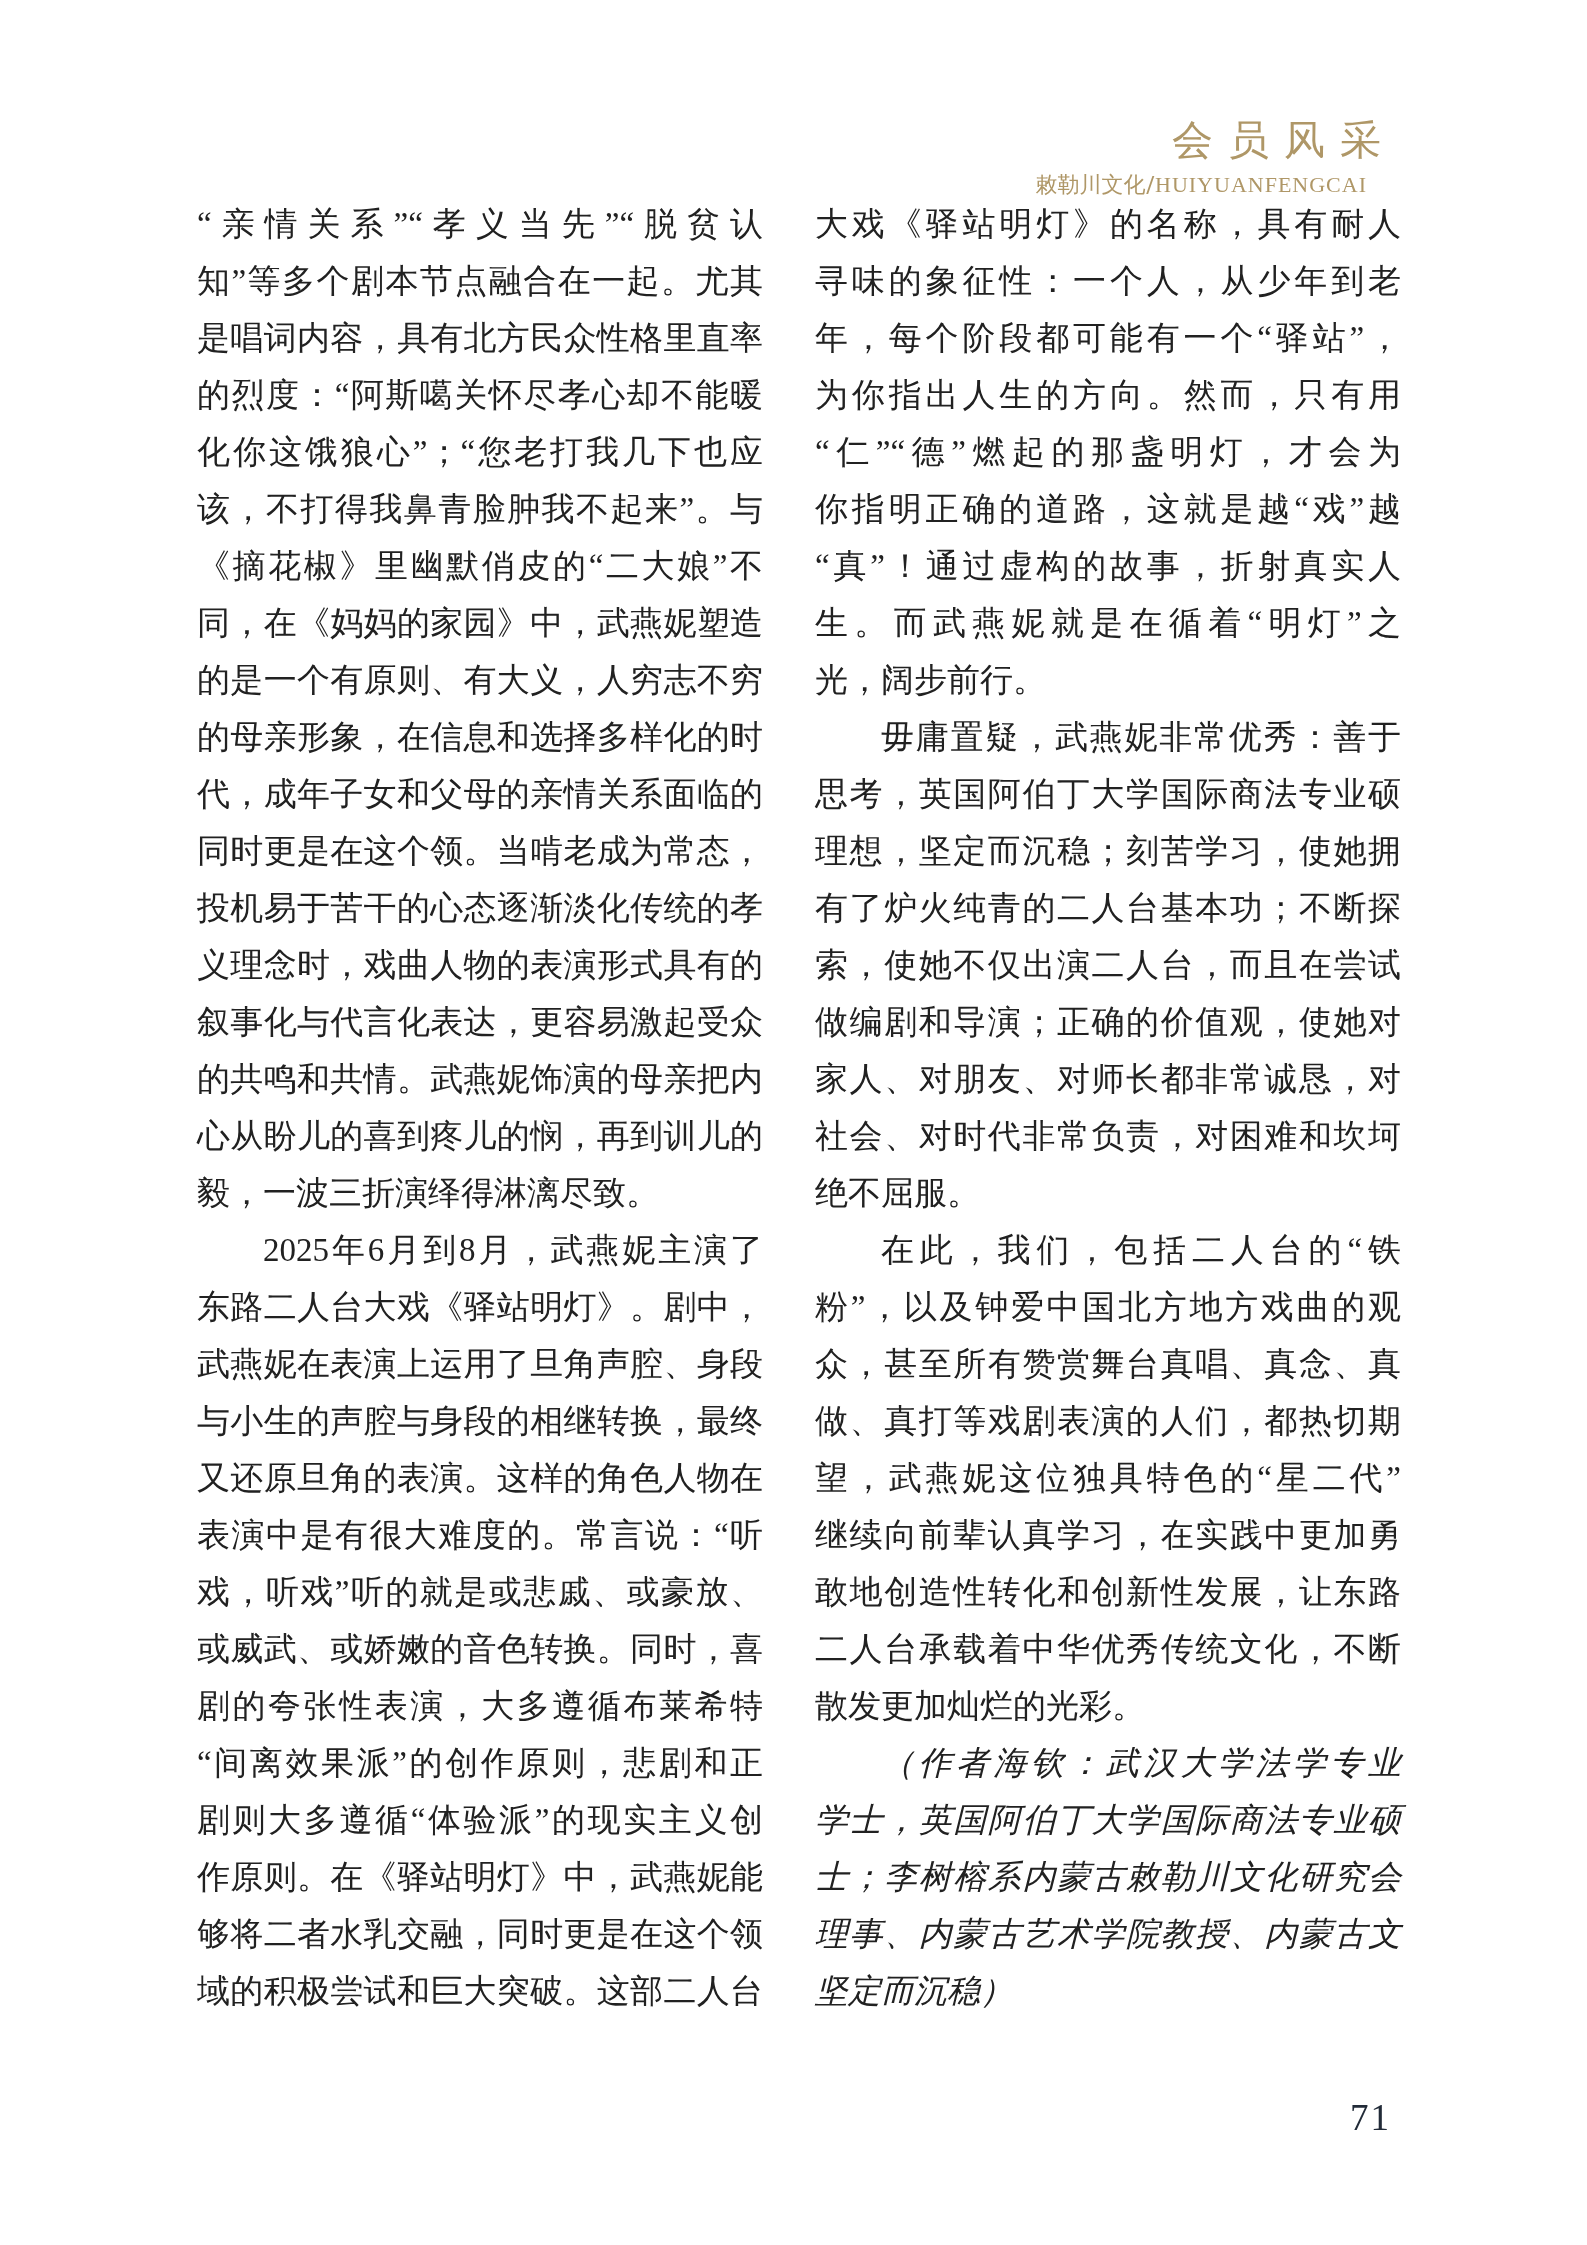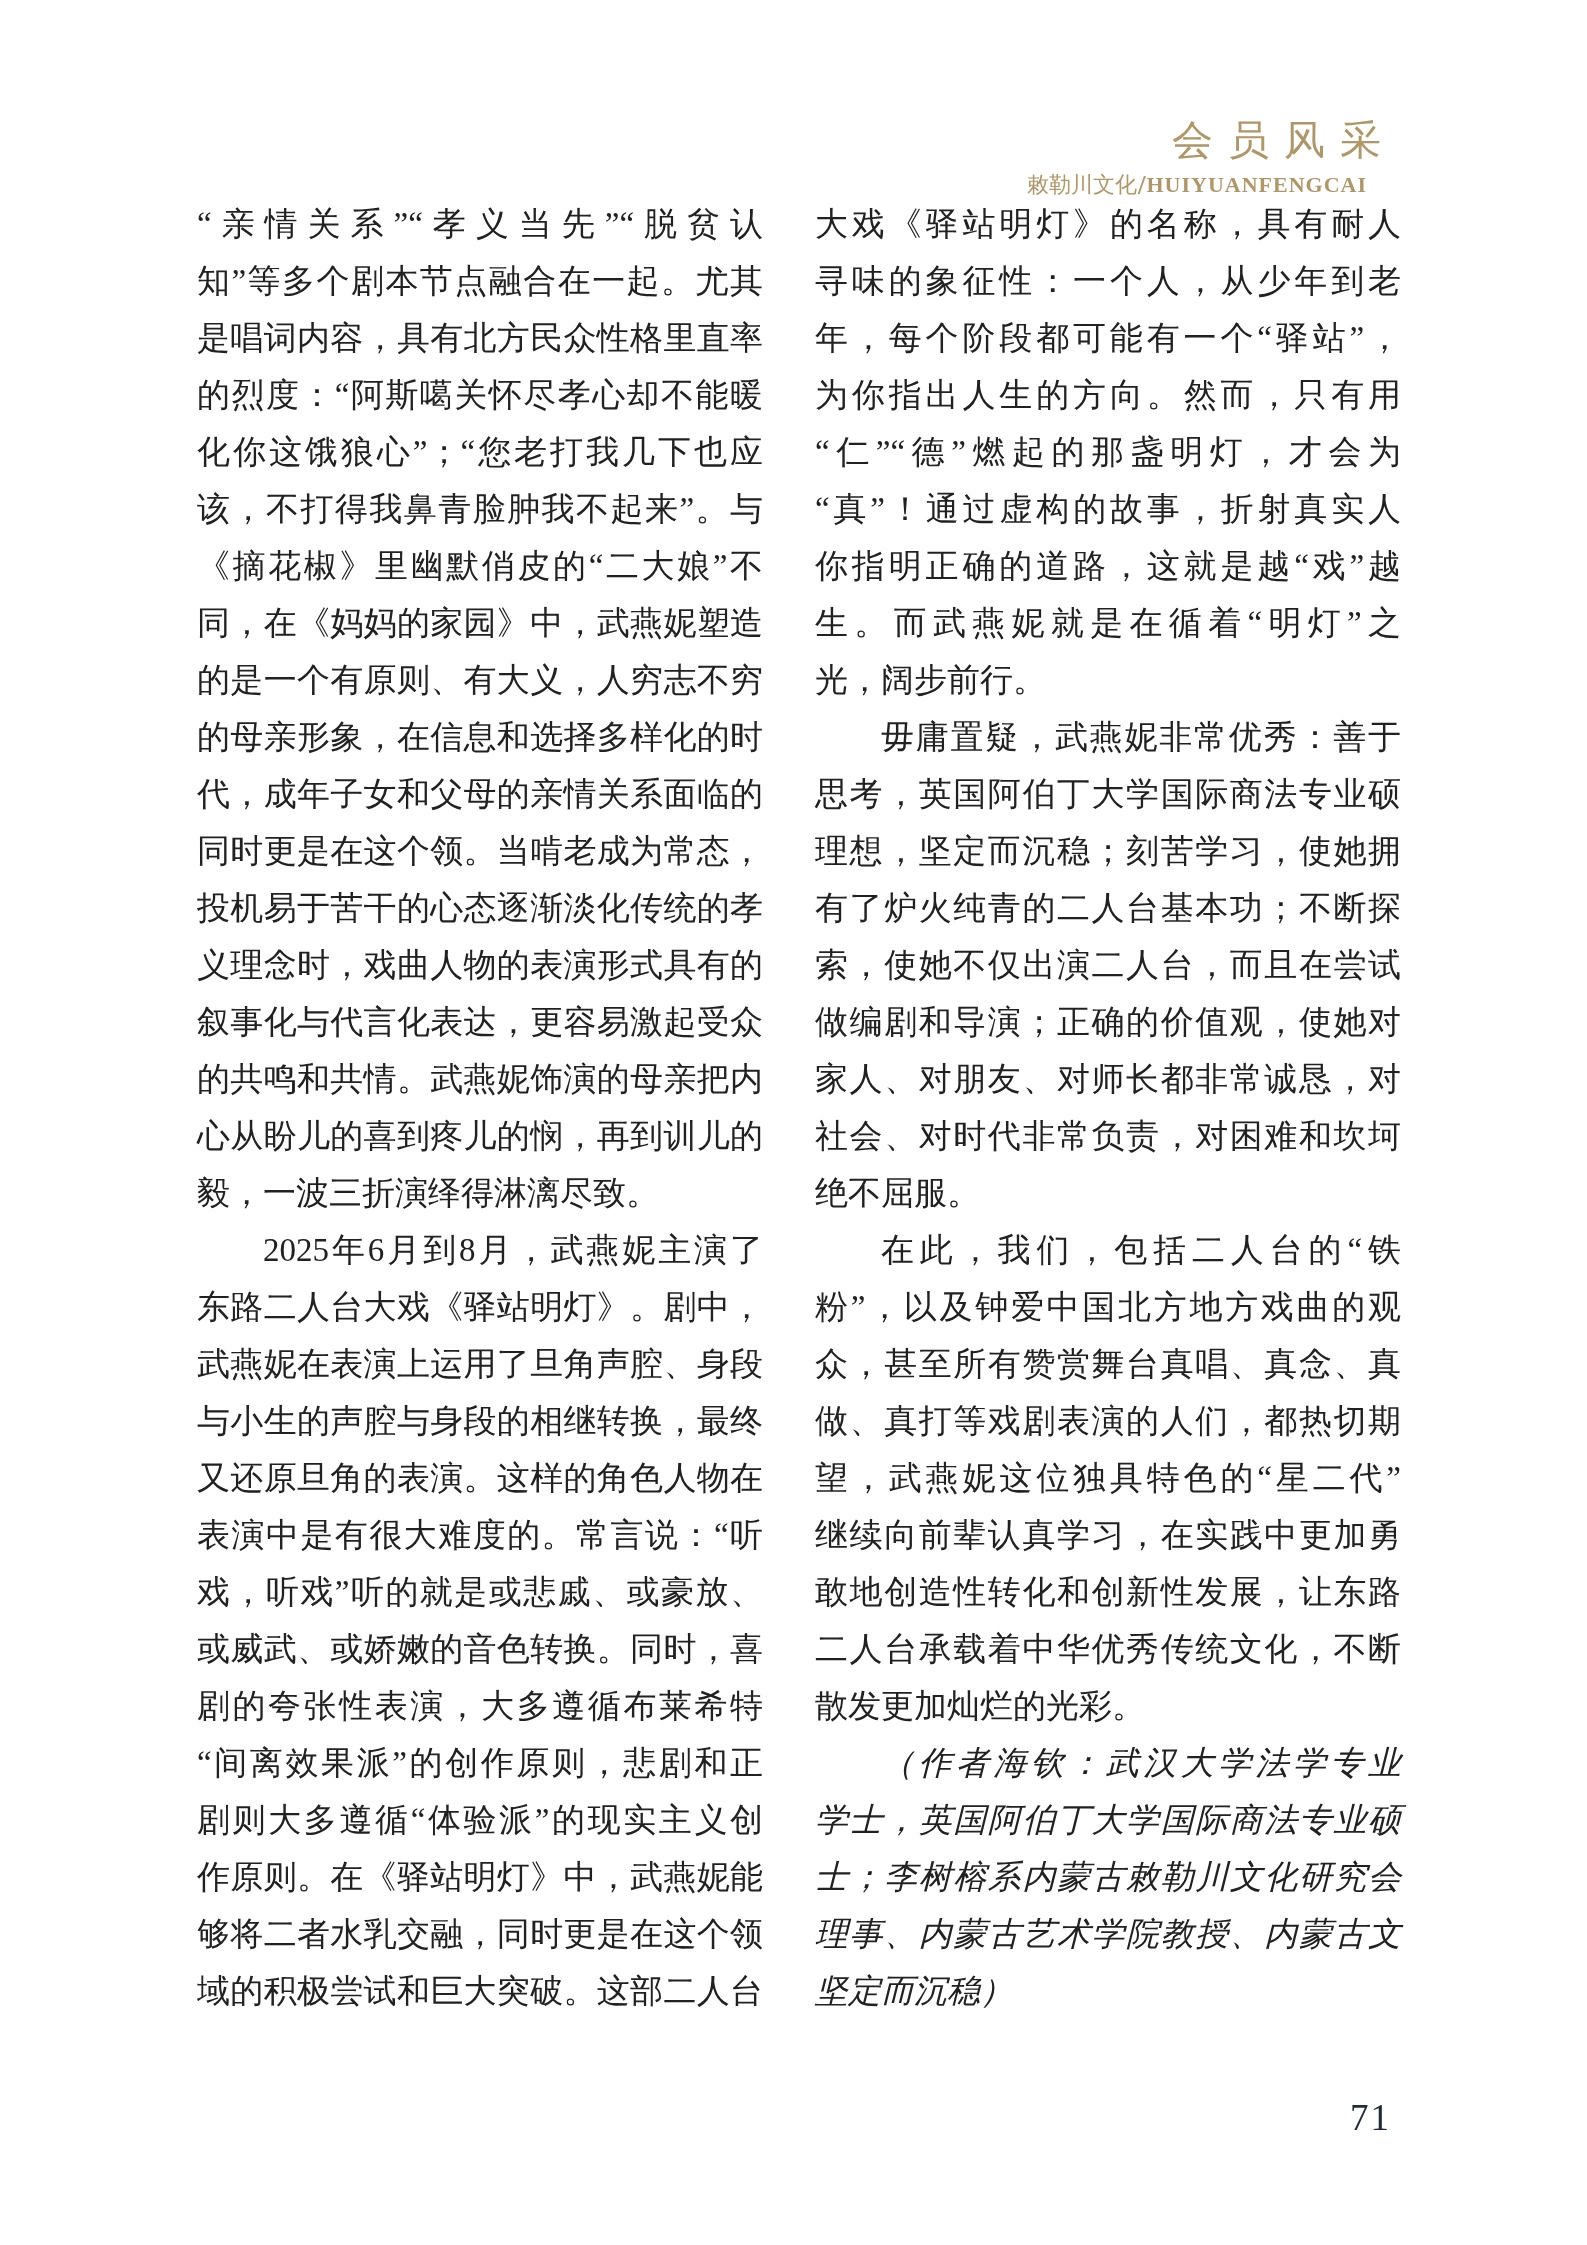--- a/index.html
+++ b/index.html
@@ -10,21 +10,21 @@
   
   .header-title{
     position:absolute;top:116px;right:191px;
     font-size:41px;line-height:48px;letter-spacing:15px;white-space:nowrap;
   }
   .header-sub{
     position:absolute;top:172px;right:220px;
     font-size:22px;line-height:26px;white-space:nowrap;
   }
   .header-sub .slash{font-weight:bold;font-size:27px;vertical-align:-2px;padding:0 1px;}
-  .header-sub .en{font-weight:bold;letter-spacing:1px;}
+  .header-sub .en{font-weight:normal;letter-spacing:1px;}
   
   .col{position:absolute;top:196px;color:#212121;}
   #col-left{left:197px;width:566px;}
   #col-right{left:815px;width:586px;}
   .line{
     height:57px;line-height:57px;font-size:33px;
     text-align:justify;text-align-last:justify;text-justify:inter-character;
   }
   .line.indent{padding-left:66px;}
   .line.end{text-align:left;text-align-last:left;}
@@ -79,22 +79,22 @@
       <div class="line">作原则。在《驿站明灯》中，武燕妮能</div>
       <div class="line">够将二者水乳交融，同时更是在这个领</div>
       <div class="line">域的积极尝试和巨大突破。这部二人台</div>
     </div>
   <div class="col" id="col-right" style="color: rgb(33, 33, 33);">
       <div class="line">大戏《驿站明灯》的名称，具有耐人</div>
       <div class="line">寻味的象征性：一个人，从少年到老</div>
       <div class="line">年，每个阶段都可能有一个“驿站”，</div>
       <div class="line">为你指出人生的方向。然而，只有用</div>
       <div class="line">“仁”“德”燃起的那盏明灯，才会为</div>
+      <div class="line">你指明正确的道路，这就是越“戏”越</div>
       <div class="line">“真”！通过虚构的故事，折射真实人</div>
-      <div class="line">你指明正确的道路，这就是越“戏”越</div>
       <div class="line">生。而武燕妮就是在循着“明灯”之</div>
       <div class="line end">光，阔步前行。</div>
       <div class="line indent">毋庸置疑，武燕妮非常优秀：善于</div>
       <div class="line">思考，英国阿伯丁大学国际商法专业硕</div>
       <div class="line">理想，坚定而沉稳；刻苦学习，使她拥</div>
       <div class="line">有了炉火纯青的二人台基本功；不断探</div>
       <div class="line">索，使她不仅出演二人台，而且在尝试</div>
       <div class="line">做编剧和导演；正确的价值观，使她对</div>
       <div class="line">家人、对朋友、对师长都非常诚恳，对</div>
       <div class="line">社会、对时代非常负责，对困难和坎坷</div>

